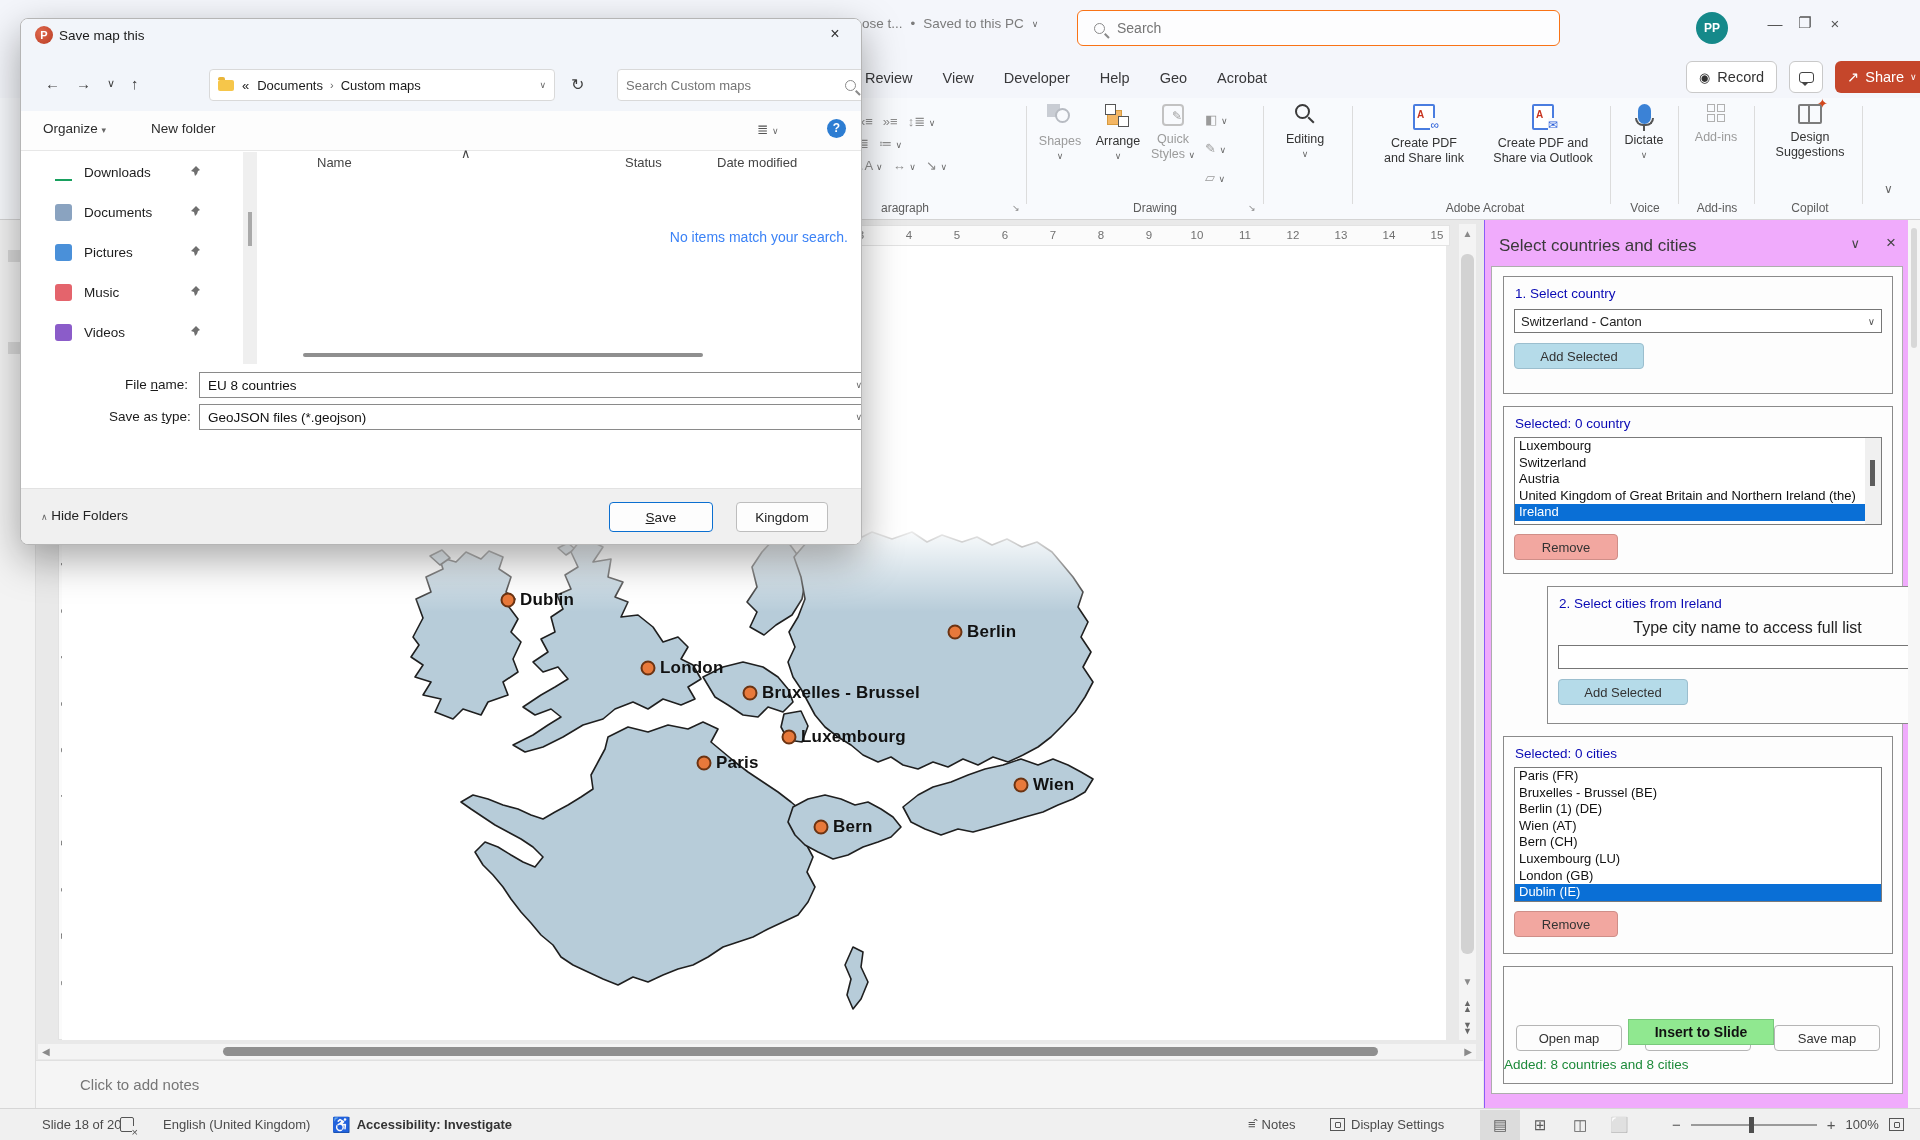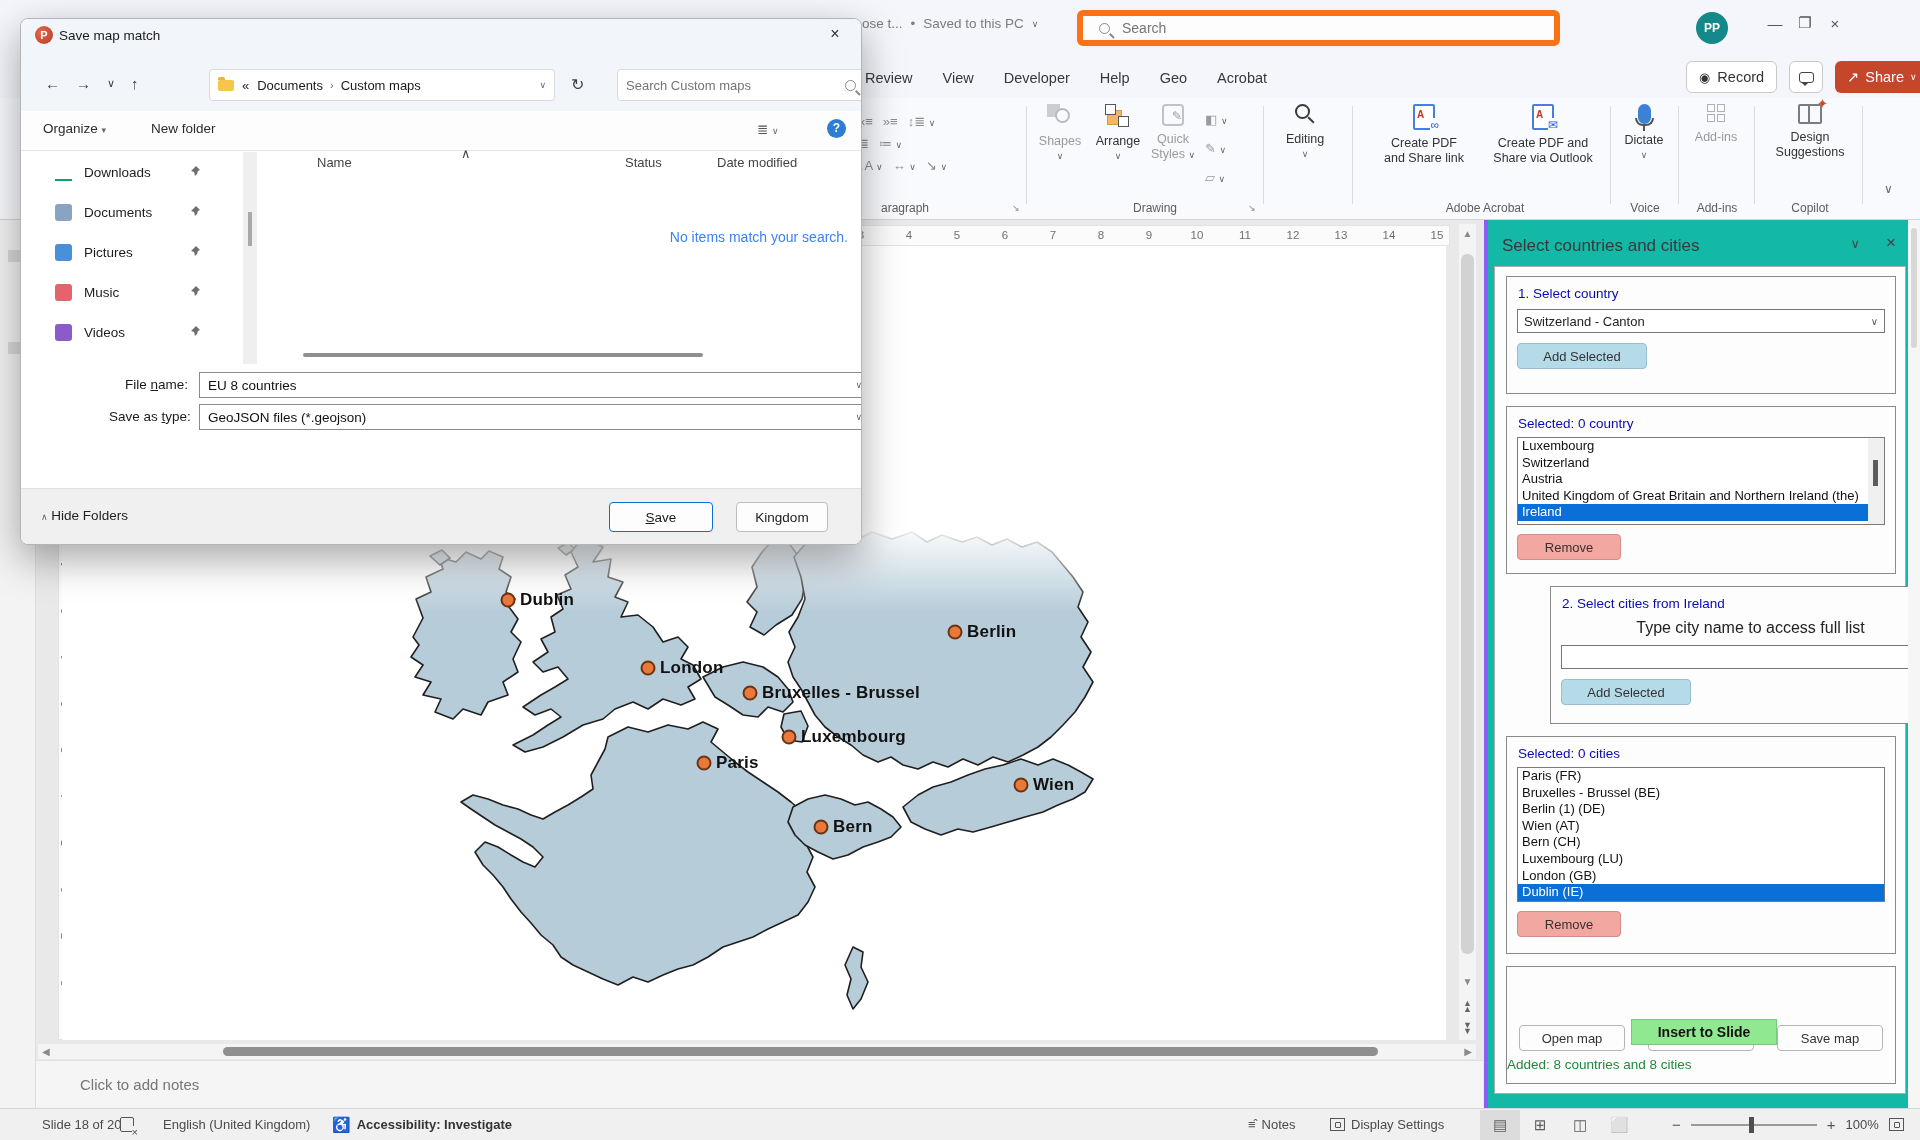--- a/index.html
+++ b/index.html
@@ -7,21 +7,21 @@
   body { font-family:"Liberation Sans", sans-serif; background:#e9e9e9; position:relative; color:#222; }
   .abs { position:absolute; }
   .flex { display:flex; align-items:center; }
 
   
   #titlebar { left:0; top:0; width:1920px; height:57px; background:#f4f6fb; }
   #ribbonTabs { left:0; top:57px; width:1920px; height:41px; background:#f4f6fb; }
   #ribbonBody { left:0; top:98px; width:1920px; height:122px; background:#f8fafd; border-bottom:1px solid #d4d4d4; }
   .tab { padding:0 15px; height:41px; display:flex; align-items:center; font-size:14.5px; color:#38383a; cursor:default; }
   .ttxt { color:#7c7c7c; font-size:13.5px; }
-  .searchbox { background:#fdfdfe; border:6px solid #f97316; border-radius:6px; height:36px; }
+  .searchbox { background:#fdfdfe; border:1px solid #f97316; border-radius:6px; height:36px; }
   .searchbox input { border:none; outline:none; background:transparent; font-size:14px; width:380px; color:#444; font-family:"Liberation Sans",sans-serif;}
   .mag { width:11px; height:11px; border:1.6px solid #8a8a8a; border-radius:50%; position:relative; display:inline-block; }
   .mag::after { content:""; position:absolute; width:6px; height:1.6px; background:#8a8a8a; transform:rotate(45deg); left:9px; top:11px; }
   .winbtn { width:30px; text-align:center; color:#555; font-size:15px; }
   .avatar { width:32px; height:32px; border-radius:50%; background:#15898a; color:#fff; font-size:12px; font-weight:bold; display:flex; align-items:center; justify-content:center; }
   .recordbtn { border:1px solid #c9c9c9; border-radius:6px; background:#fff; height:32px; padding:0 12px; font-size:14.5px; color:#333; display:flex; align-items:center; gap:7px; }
   .combtn { border:1px solid #c9c9c9; border-radius:6px; background:#fff; width:34px; height:32px; display:flex; align-items:center; justify-content:center; }
   .bubble { width:15px; height:11px; border:1.5px solid #444; border-radius:3px; position:relative; }
   .bubble::after { content:""; position:absolute; left:2px; top:10px; border:3px solid transparent; border-top-color:#444; }
   .sharebtn { background:#c5462b; color:#fff; border-radius:6px; height:32px; padding:0 12px; font-size:14.5px; display:flex; align-items:center; gap:6px; }
@@ -81,21 +81,21 @@
   .proofic { width:14px; height:15px; border:1.5px solid #555; border-radius:2px; position:relative; }
   .proofic::after { content:"×"; position:absolute; right:-5px; bottom:-7px; font-size:11px; color:#555; background:#f0f0f0; }
   .viewbtn { width:40px; height:30px; display:flex; align-items:center; justify-content:center; color:#5c5c5c; font-size:15px; }
   .viewbtn.active { background:#dcdcdc; }
   .ztrack { width:126px; height:2px; background:#9a9a9a; position:relative; }
   .zthumb { position:absolute; left:58px; top:-7px; width:5px; height:16px; background:#4f4f4f; }
   .fitic { width:15px; height:13px; border:1.6px solid #555; position:relative; }
   .fitic::after { content:""; position:absolute; left:4px; top:3px; width:4px; height:4px; border:1.5px solid #555; border-radius:1px; }
 
   
-  #panel { left:1484px; top:220px; width:436px; height:888px; background:#14b8a6; border-left:4px solid #8b5cf6; }
+  #panel { left:1484px; top:220px; width:436px; height:888px; background:#f0abfc; border-left:1px solid #8b5cf6; }
   #panel-title { position:absolute; left:14px; top:16px; font-size:17px; color:#393939; }
   .pwrap { position:absolute; left:6px; top:46px; width:412px; height:828px; border:1px solid #adadad; background:#fdfdfd; }
   .gbox { position:absolute; left:11px; width:390px; border:1px solid #8a8a8a; background:#fdfdfd; }
   .ghead { font-size:13.5px; font-weight:normal; color:#0909b4; margin:9px 0 0 11px; }
   .combo { position:relative; margin:8px 10px 0; height:24px; border:1px solid #767676; background:#fff; font-size:13px; display:flex; align-items:center; padding:0 22px 0 6px; color:#222; }
   .combo .cchv { position:absolute; right:6px; color:#555; font-size:10px; }
   .pbtn { font-size:13px; color:#333; background:#fdfdfd; border:1px solid #b5b5b5; border-radius:4px; height:26px; display:inline-flex; align-items:center; justify-content:center; }
   .btn-add { background:#b5dbe9; border-color:#9bbece; width:130px; margin:10px 0 10px 10px; }
   .btn-remove { background:#f2a7a0; border-color:#cf8e88; width:104px; margin:9px 0 10px 10px; }
   .listbox { margin:6px 10px 0; border:1px solid #7a7a7a; background:#fff; font-size:13px; color:#111; overflow:hidden; position:relative; }
@@ -539,21 +539,21 @@
     </div>
   </div>
   <div id="panel-scroll">
       <i></i>
     </div>
 </div>
 
 <div class="abs" id="dialog">
   <div id="dlg-top">
     <div class="pptlogo">P</div>
-    <div id="dlg-title">Save map match</div>
+    <div id="dlg-title">Save map this</div>
     <div id="dlg-close">×</div>
     <div class="abs flex" style="left:24px; top:56px;">
       <span class="navic">←</span>
       <span class="navic">→</span>
       <span class="navic chv" style="font-size:11px;">∨</span>
       <span class="navic">↑</span>
     </div>
     <div class="abs crumbbox" style="left:188px; top:50px; width:346px;">
       <span class="folderic"></span>
       <span>«</span>

